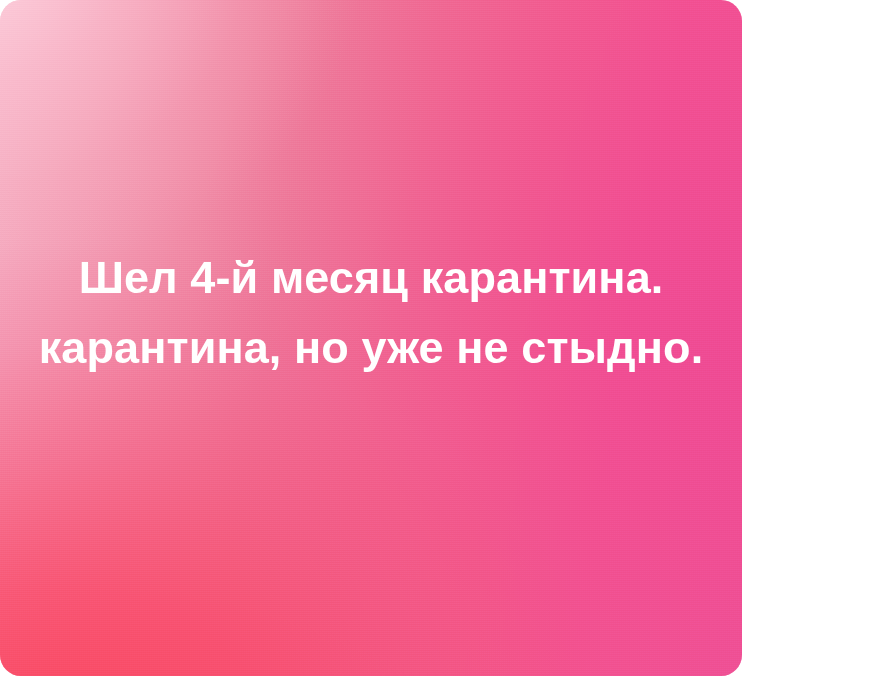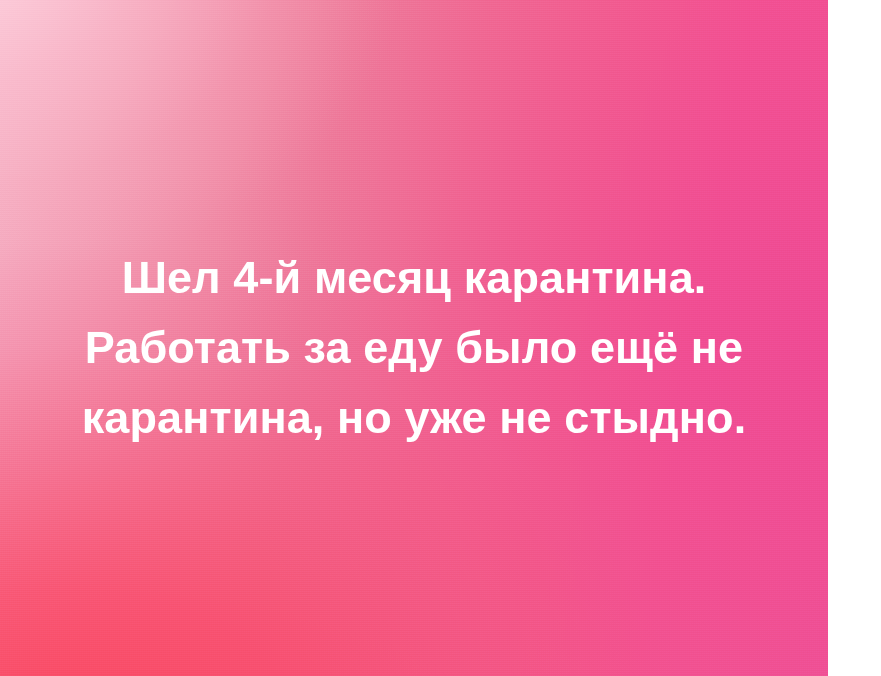--- a/index.html
+++ b/index.html
@@ -8,24 +8,25 @@
     padding: 0;
     background: #ffffff;
   }
 
   body {
     font-family: "Liberation Sans", sans-serif;
   }
 
   .card {
     position: relative;
-    width: 828px;
+    width: 742px;
     height: 676px;
     overflow: hidden;
     isolation: isolate;
+    border-radius: 21px;
   }
 
   
   .bg-base {
     position: absolute;
     inset: 0;
     z-index: 0;
     background: linear-gradient(100deg,
         #f7b6c8 0%,
         #f4a3b8 13%,
@@ -127,17 +128,16 @@
 <div class="card">
 
   <div class="bg-base"></div>
   <div class="bg-coral"></div>
   <div class="bg-magenta"></div>
   <div class="bg-bloom"></div>
   <div class="bg-grain"></div>
 
   <div class="caption">
     <span class="caption-line">Шел 4-й месяц карантина.</span>
-    <span class="caption-line">Работать за еду было ещё не</span>
     <span class="caption-line">карантина, но уже не стыдно.</span>
   </div>
 
 </div>
 
 </body></html>

